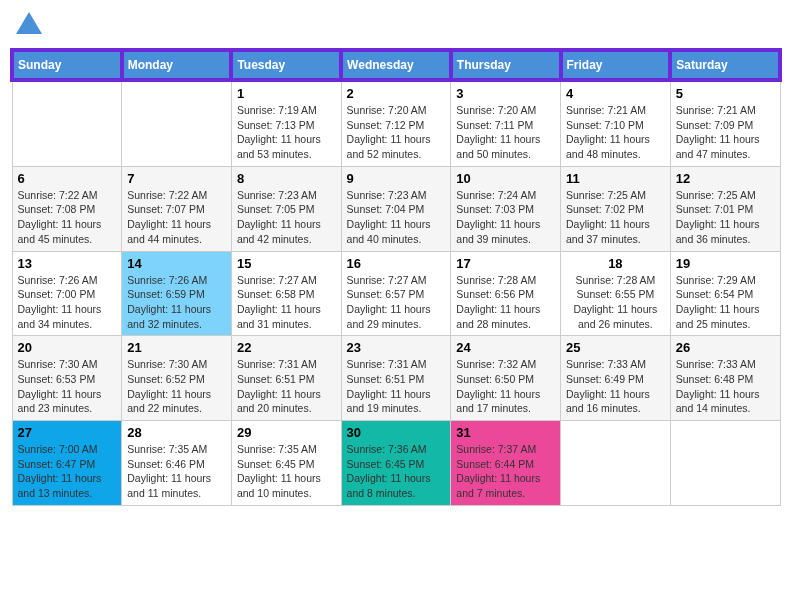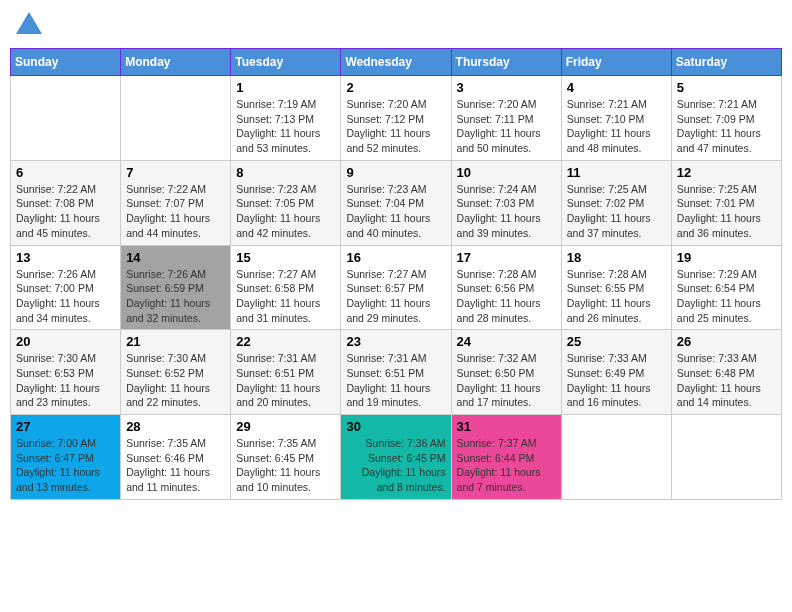--- a/index.html
+++ b/index.html
@@ -58,21 +58,21 @@
       border-collapse: collapse;
       font-size: 11px;
     }
     .calendar th {
       background: #4a90d9;
       color: #fff;
       padding: 6px 4px;
       text-align: left;
       font-size: 12px;
       font-weight: bold;
-      border: 1px solid #6d28d9;
+      border: 4px solid #6d28d9;
     }
     .calendar td {
       border: 1px solid #ccc;
       vertical-align: top;
       padding: 4px 5px;
       width: calc(100% / 7);
       min-height: 80px;
       background: #fff;
     }
     .calendar tr:nth-child(even) td {
@@ -205,21 +205,21 @@
 Daylight: 11 hours and 36 minutes.</div>
         </td>
       </tr>
       <tr>
         <td style="background: rgb(255, 255, 255);">
           <div class="day-number">13</div>
           <div class="day-info" style="white-space: pre-line;">Sunrise: 7:26 AM
 Sunset: 7:00 PM
 Daylight: 11 hours and 34 minutes.</div>
         </td>
-        <td style="background: #a3a3a3;">
+        <td style="background: #7dd3fc;">
           <div class="day-number">14</div>
           <div class="day-info" style="white-space: pre-line;">Sunrise: 7:26 AM
 Sunset: 6:59 PM
 Daylight: 11 hours and 32 minutes.</div>
         </td>
         <td style="background: rgb(255, 255, 255);">
           <div class="day-number">15</div>
           <div class="day-info" style="white-space: pre-line;">Sunrise: 7:27 AM
 Sunset: 6:58 PM
 Daylight: 11 hours and 31 minutes.</div>
@@ -229,21 +229,21 @@
           <div class="day-info" style="white-space: pre-line;">Sunrise: 7:27 AM
 Sunset: 6:57 PM
 Daylight: 11 hours and 29 minutes.</div>
         </td>
         <td style="background: rgb(255, 255, 255);">
           <div class="day-number">17</div>
           <div class="day-info" style="white-space: pre-line;">Sunrise: 7:28 AM
 Sunset: 6:56 PM
 Daylight: 11 hours and 28 minutes.</div>
         </td>
-        <td style="background: rgb(255, 255, 255);">
+        <td style="background: rgb(255, 255, 255); text-align: center;">
           <div class="day-number">18</div>
           <div class="day-info" style="white-space: pre-line;">Sunrise: 7:28 AM
 Sunset: 6:55 PM
 Daylight: 11 hours and 26 minutes.</div>
         </td>
         <td style="background: rgb(255, 255, 255);">
           <div class="day-number">19</div>
           <div class="day-info" style="white-space: pre-line;">Sunrise: 7:29 AM
 Sunset: 6:54 PM
 Daylight: 11 hours and 25 minutes.</div>
@@ -307,21 +307,21 @@
 Daylight: 11 hours and 11 minutes.</div>
         </td>
         <td style="background: rgb(255, 255, 255);">
           <div class="day-number">29</div>
           <div class="day-info" style="white-space: pre-line;">Sunrise: 7:35 AM
 Sunset: 6:45 PM
 Daylight: 11 hours and 10 minutes.</div>
         </td>
         <td style="background: #14b8a6;">
           <div class="day-number">30</div>
-          <div class="day-info" style="white-space: pre-line; text-align: right;">Sunrise: 7:36 AM
+          <div class="day-info" style="white-space: pre-line;">Sunrise: 7:36 AM
 Sunset: 6:45 PM
 Daylight: 11 hours and 8 minutes.</div>
         </td>
         <td style="background: #ec4899;">
           <div class="day-number">31</div>
           <div class="day-info" style="white-space: pre-line;">Sunrise: 7:37 AM
 Sunset: 6:44 PM
 Daylight: 11 hours and 7 minutes.</div>
         </td>
         <td class="empty-cell"></td>

